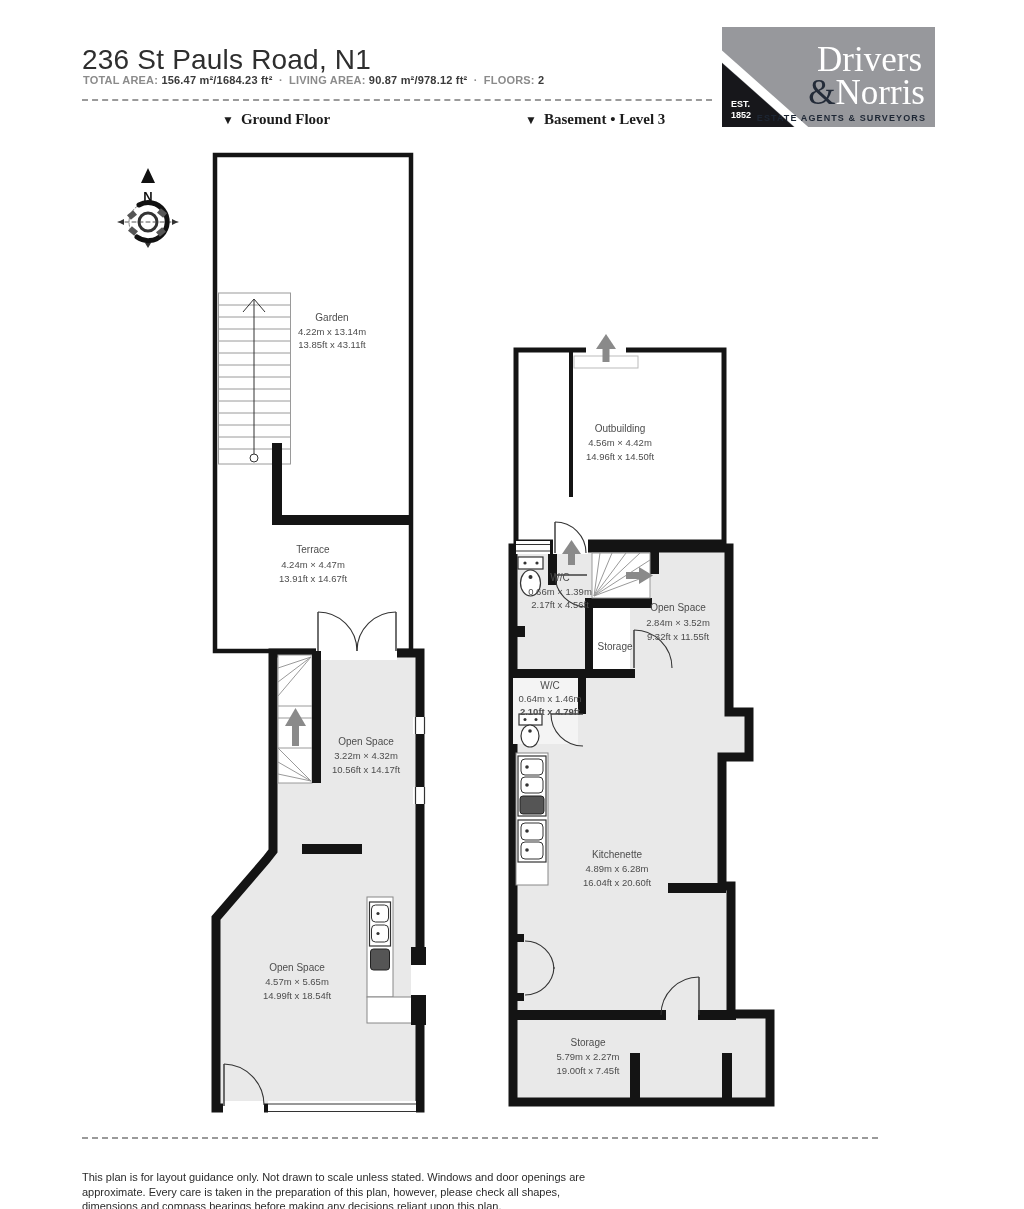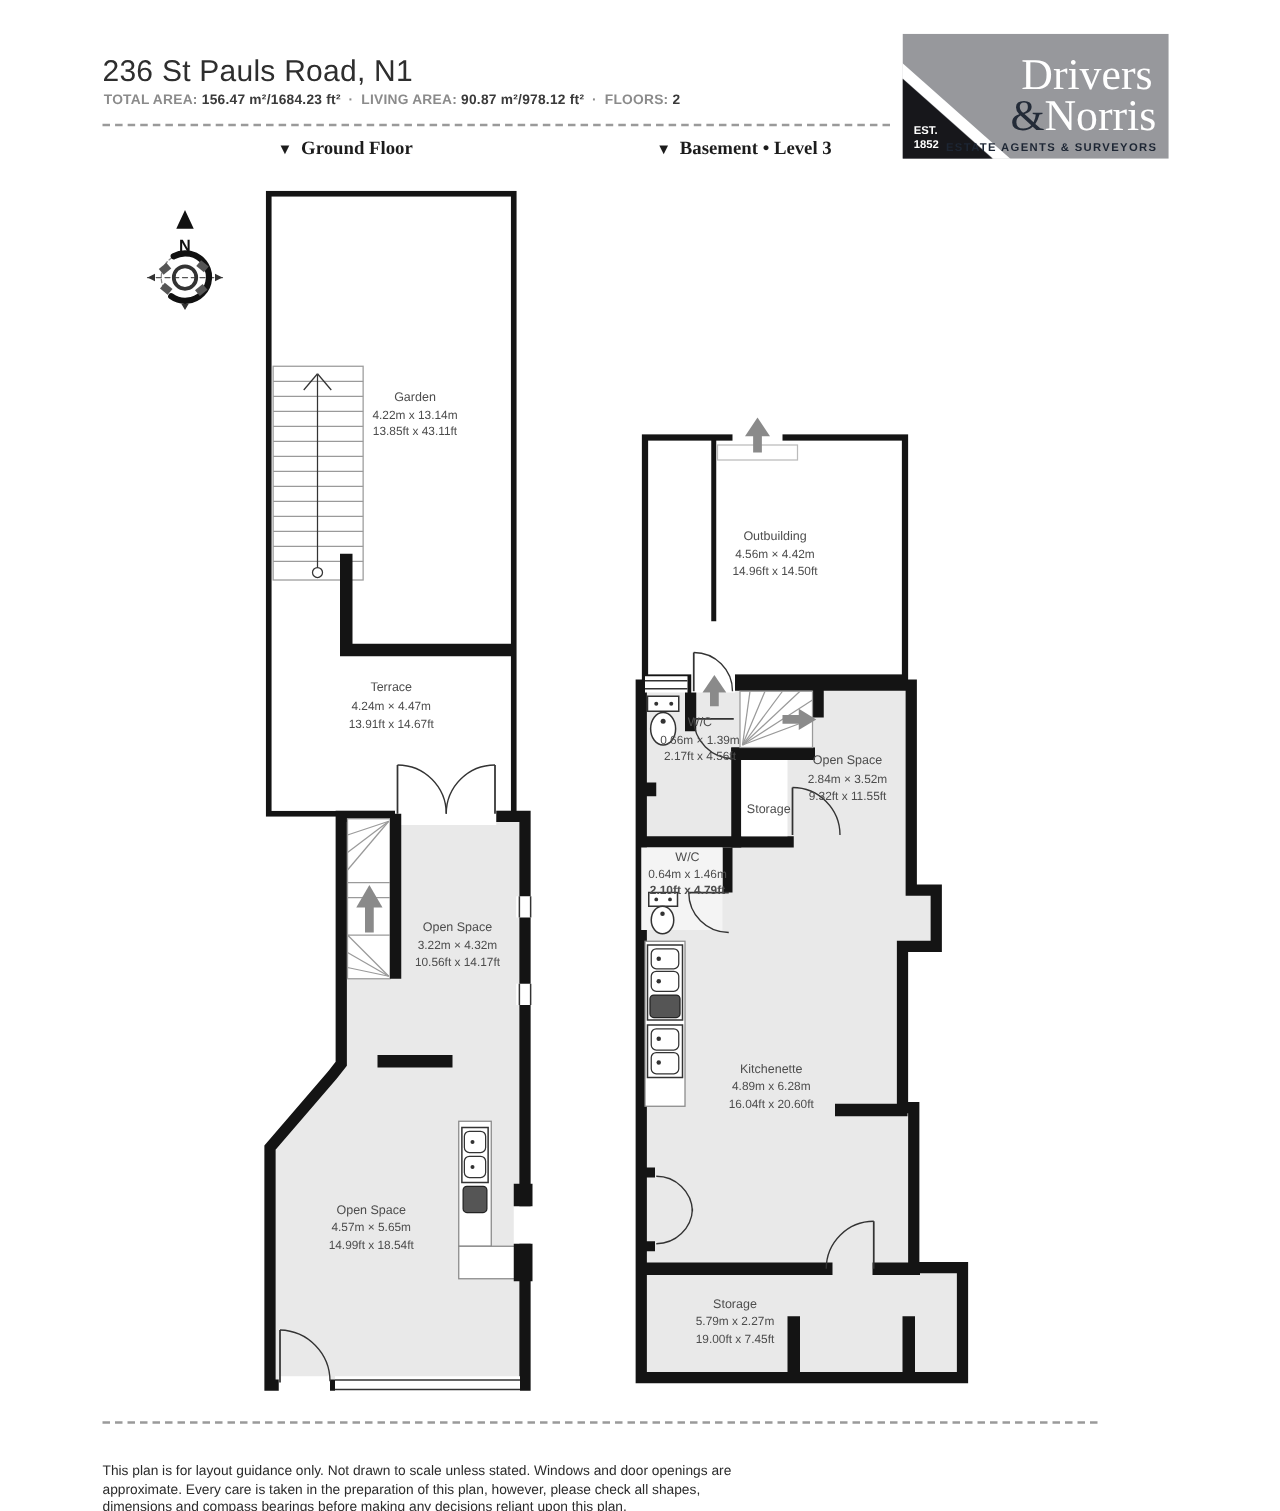--- a/index.html
+++ b/index.html
@@ -2,21 +2,21 @@
 <html><head>
 <meta charset="utf-8">
 <style>
   html,body{margin:0;padding:0;}
   body{
     width:1024px;height:1209px;position:relative;background:#ffffff;
     font-family:"Liberation Sans", sans-serif;color:#222;overflow:hidden;
   }
   .abs{position:absolute;}
   
-  .title{left:82px;top:44px;font-size:24px;font-weight:400;color:#2e2e2e;letter-spacing:.2px;}
+  .title{left:82px;top:44px;font-size:28px;font-weight:400;color:#2e2e2e;letter-spacing:.2px;}
   .stats{left:83px;top:74px;font-size:11px;font-weight:700;letter-spacing:.2px;white-space:nowrap;}
   .stats .lab{color:#8b8b8b;}
   .stats .val{color:#3a3a3a;}
   .stats .sep{color:#8b8b8b;padding:0 3px;}
   .dash-top{left:82px;top:99px;width:630px;border-top:2px dashed #9a9a9a;}
   .dash-bottom{left:82px;top:1137px;width:796px;border-top:2px dashed #9a9a9a;}
   
   .floorhead{top:111px;font-size:15px;font-weight:700;color:#1c1c1c;white-space:nowrap;font-family:Liberation Serif, serif;}
   .floorhead .tri{font-size:12px;margin-right:7px;}
   .fh-ground{left:222px;}

